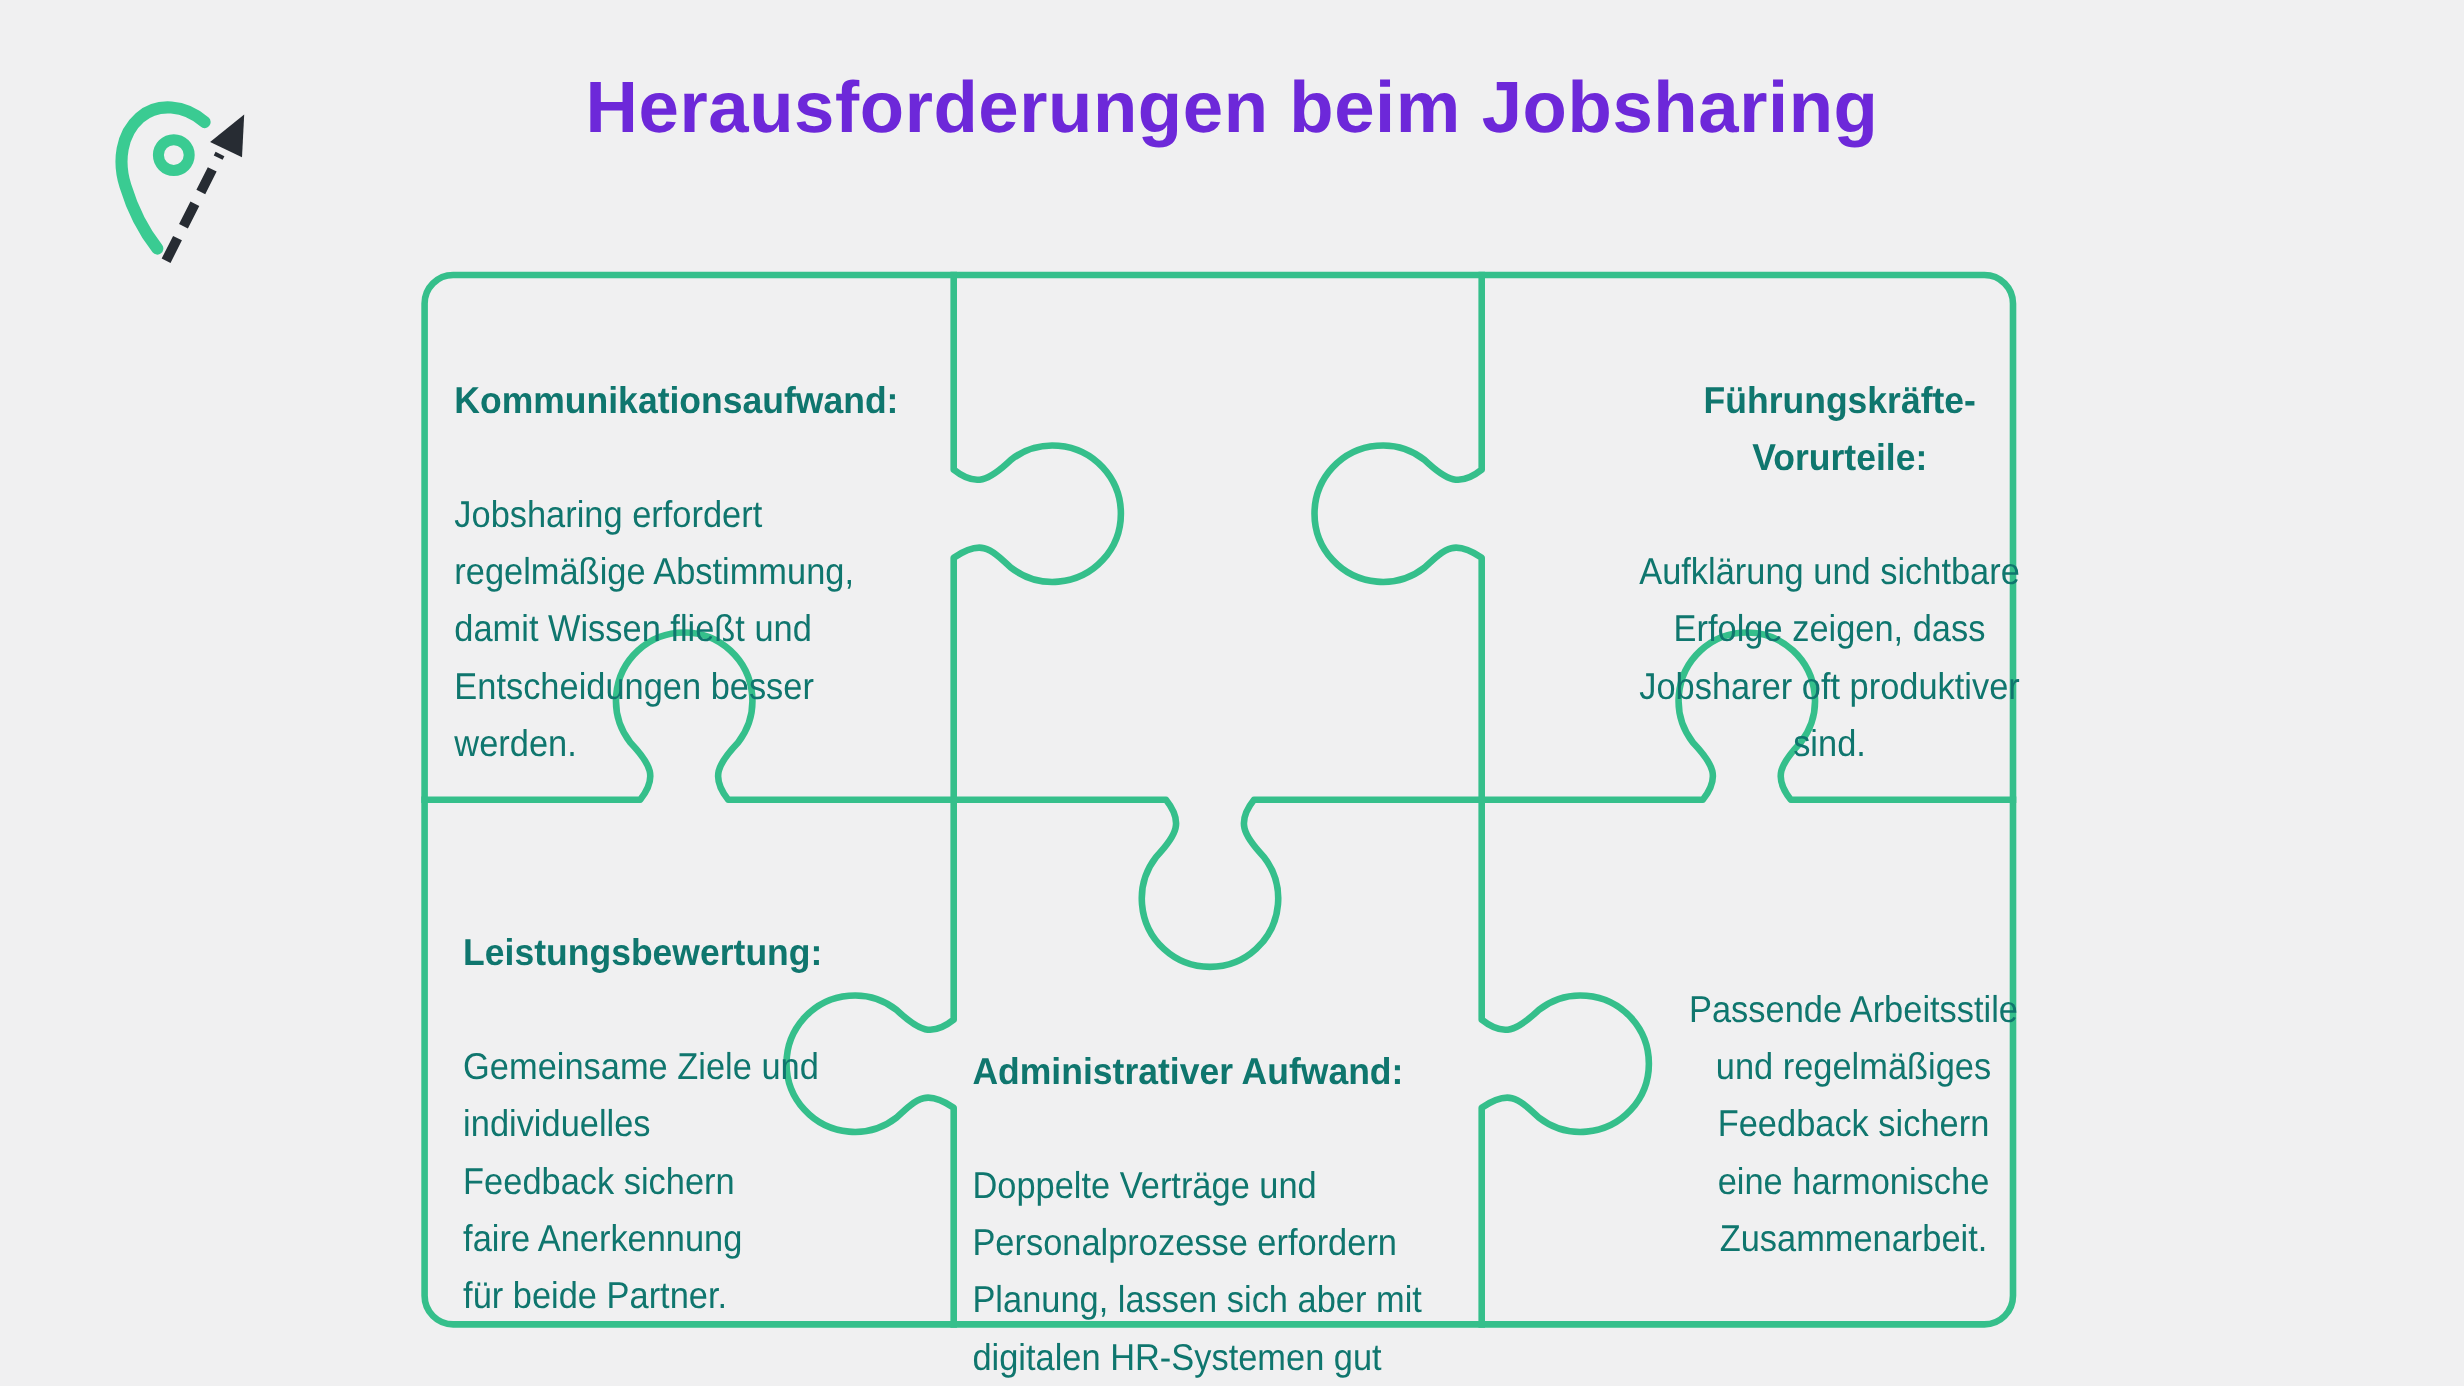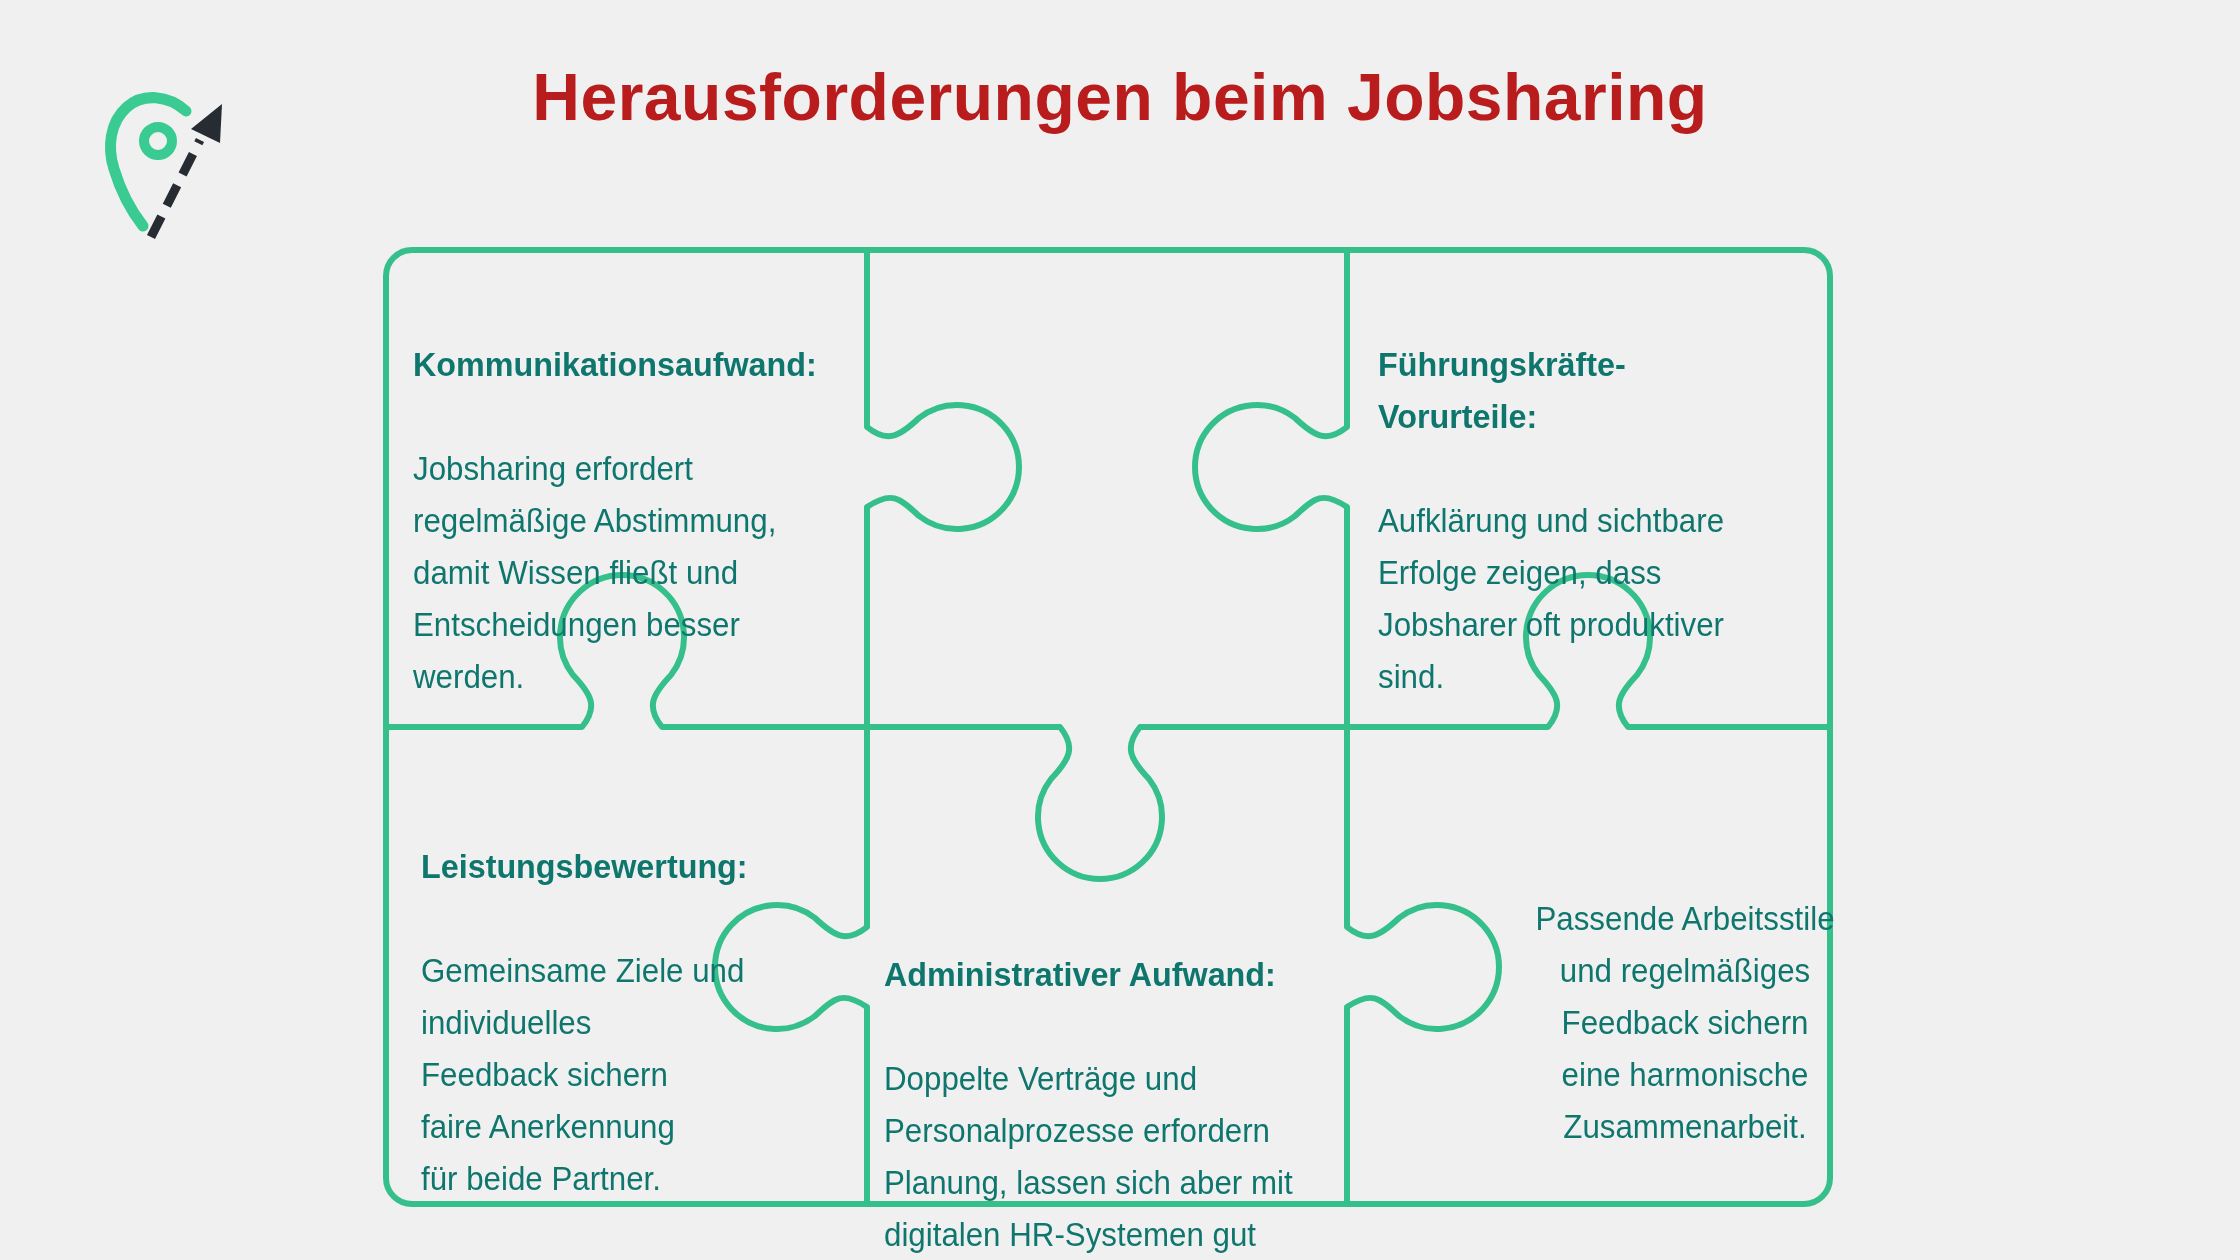--- a/index.html
+++ b/index.html
@@ -26,21 +26,21 @@
   .page-title {
     position: absolute;
     left: 0;
     top: 58px;
     width: 2240px;
     margin: 0;
     text-align: center;
     font-size: 66px;
     line-height: 1.2;
     font-weight: 700;
-    color: #b91c1c;
+    color: #6d28d9;
     letter-spacing: 0.5px;
   }
   .tblock {
     position: absolute;
     color: #0f766e;
     font-size: 34px;
     line-height: 52px;
     white-space: pre-line;
   }
   .tblock .t-h {
@@ -56,21 +56,21 @@
     white-space: pre-line;
   }
   .tblock .t-c {
     text-align: center;
     transform-origin: 50% 0;
   }
   
   .pos-tl        { left: 413px;  top: 286px; width: 620px; }
   .pos-tm-head   { left: 900px;  top: 286px; width: 620px; }
   .pos-tm-body   { left: 815px;  top: 541px; width: 600px; }
-  .pos-tr        { left: 1378px; top: 286px; width: 620px; }
+  .pos-tr        { left: 1378px; top: 286px; width: 620px; text-align: center; }
   .pos-bl        { left: 421px;  top: 788px; width: 620px; }
   .pos-bm        { left: 884px;  top: 896px; width: 620px; }
   .pos-br-head   { left: 1378px; top: 788px; width: 620px; }
   .pos-br-body   { left: 1385px; top: 840px; width: 600px; }
 </style>
 </head>
 <body>
 
 <div class="stage">
 

